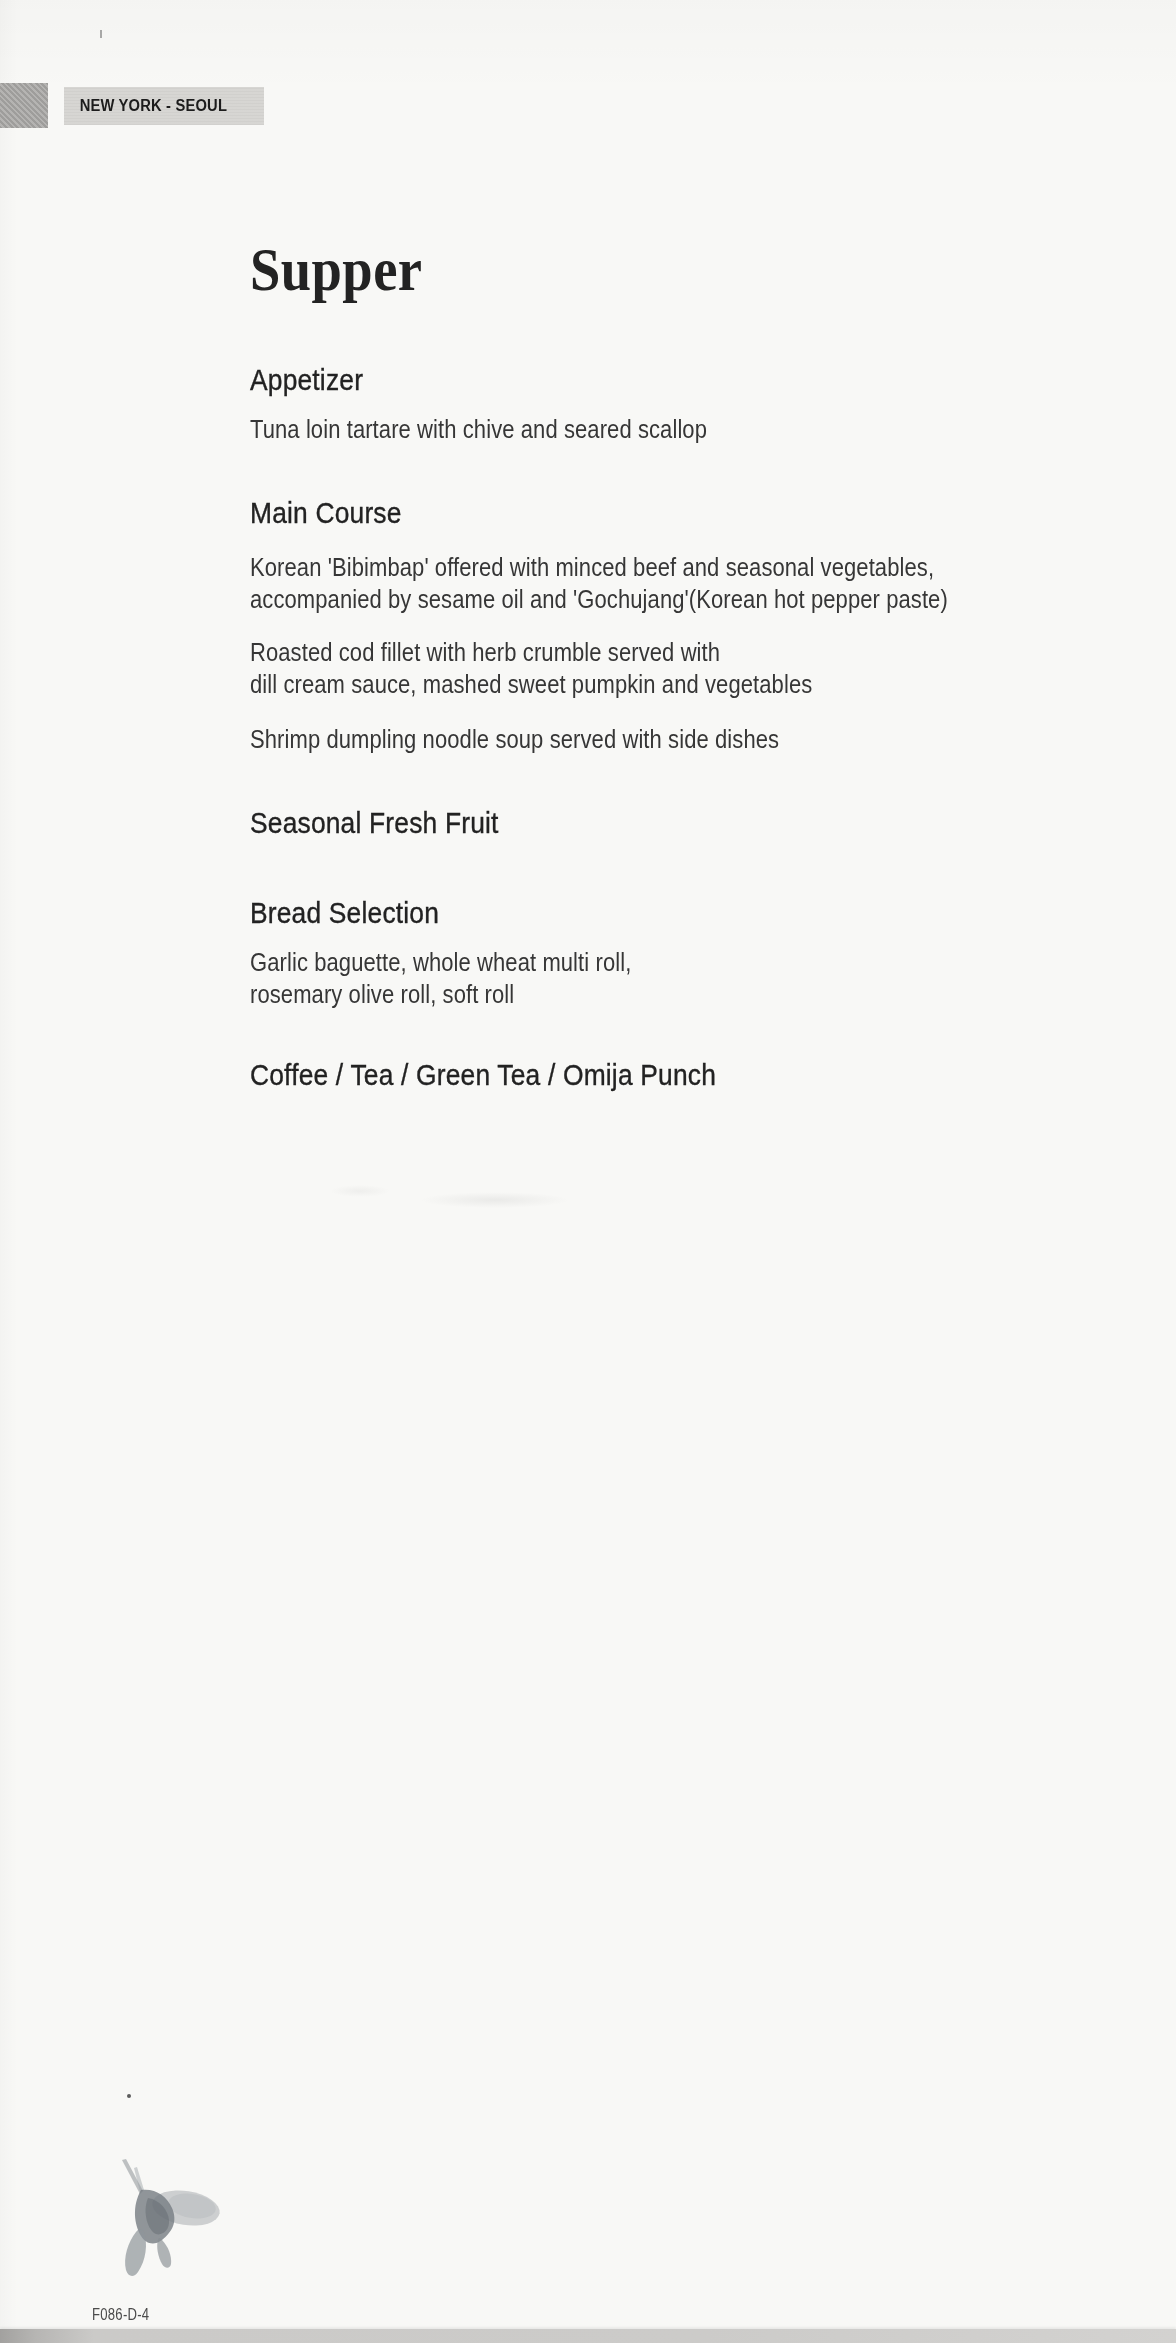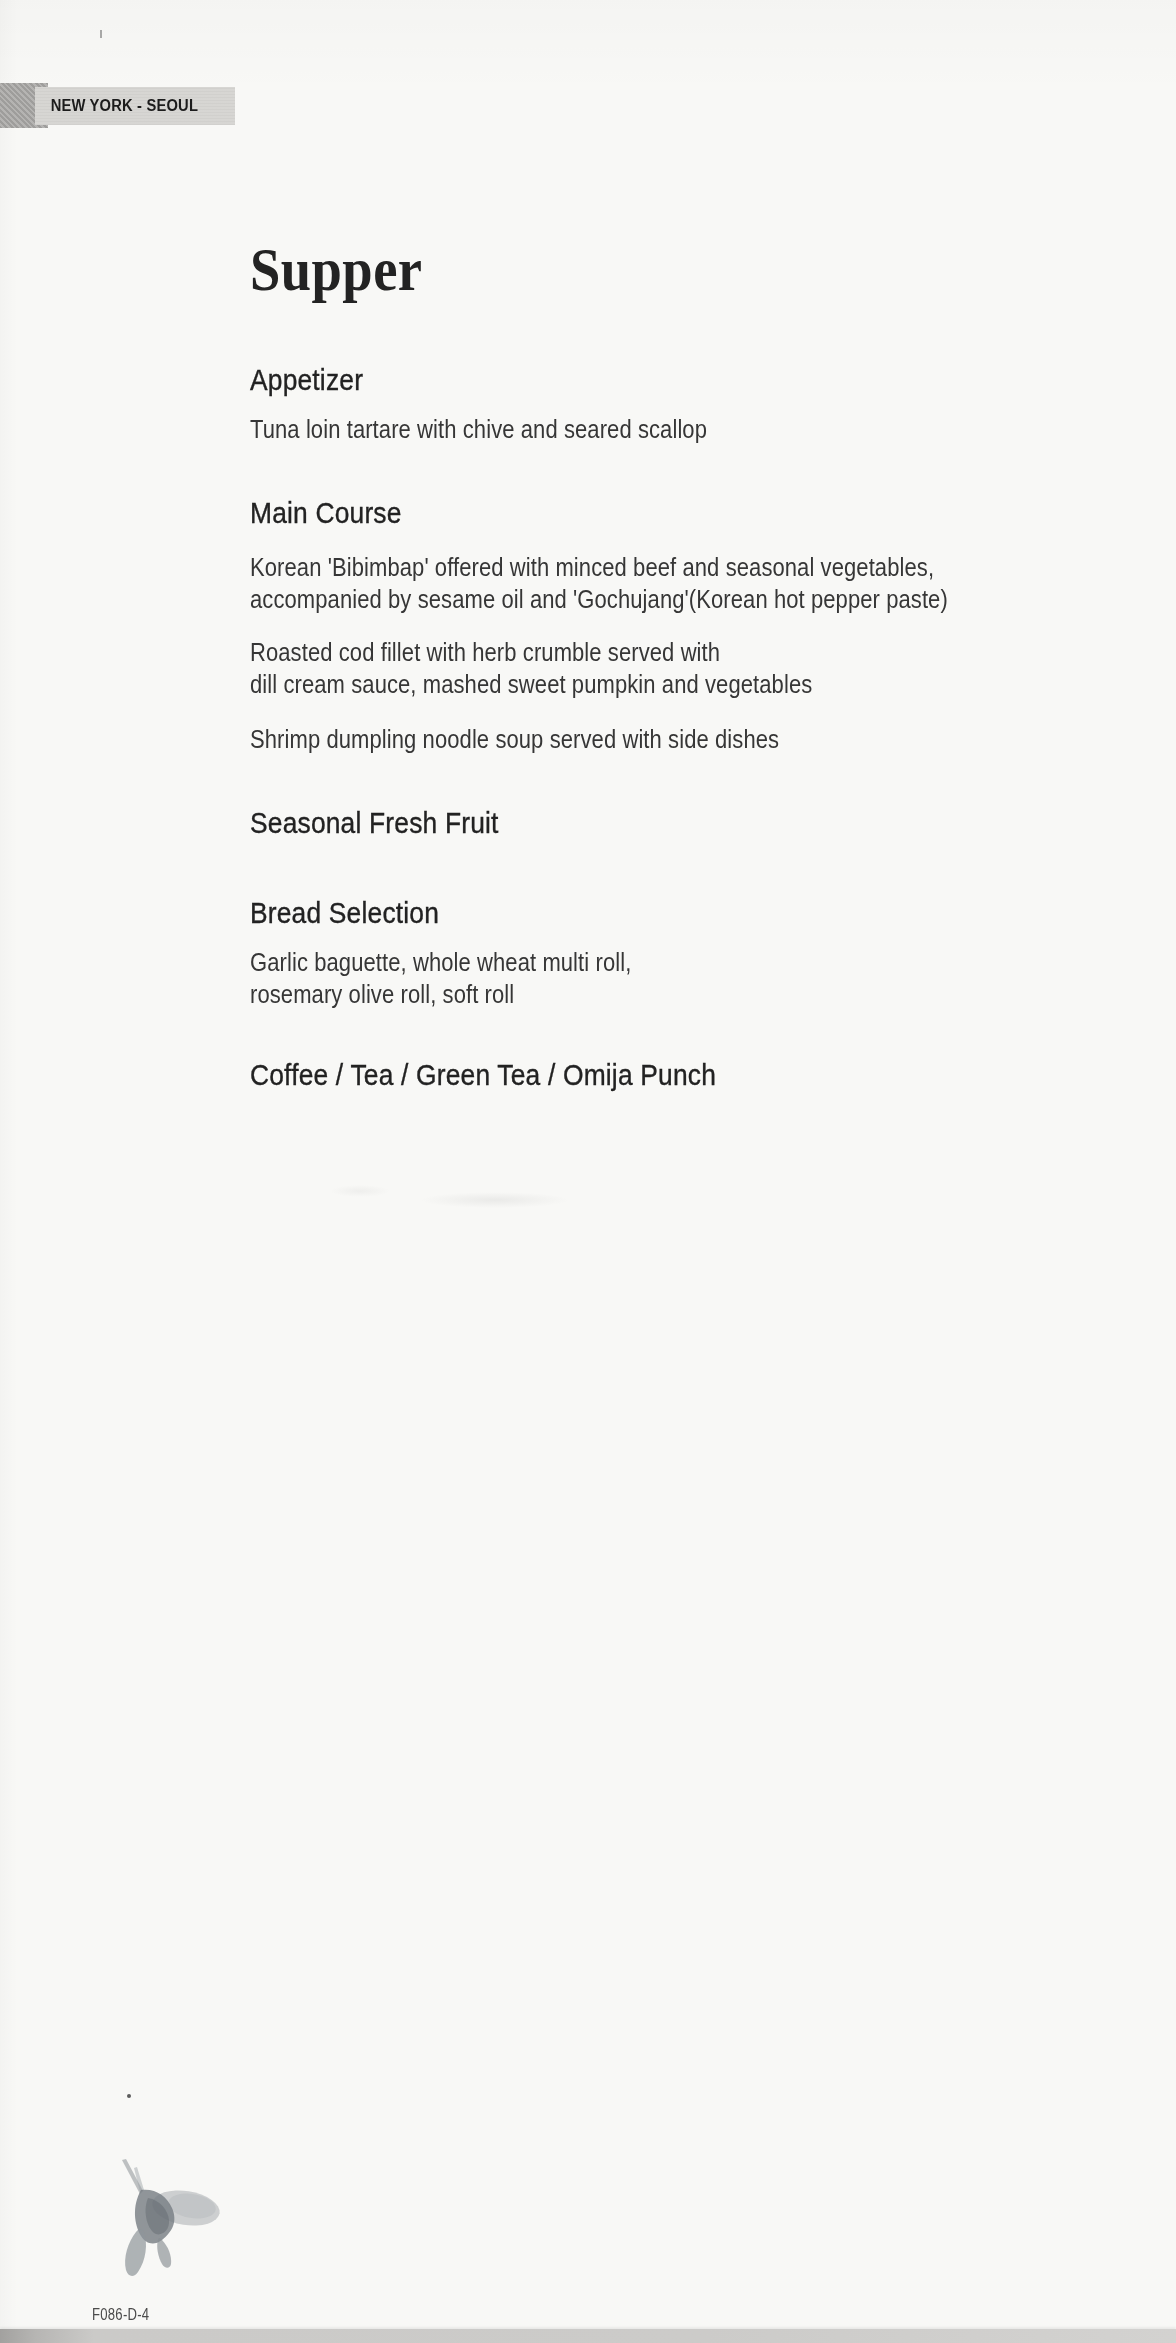--- a/index.html
+++ b/index.html
@@ -17,21 +17,21 @@
       linear-gradient(90deg, rgba(0,0,0,0.02) 0%, rgba(0,0,0,0) 1.5%);
   }
 
   
   .route-square{
     position:absolute;left:0;top:83px;width:48px;height:45px;
     background:#b0afad;
     background-image:repeating-linear-gradient(45deg, rgba(0,0,0,0.10) 0 2px, rgba(255,255,255,0.06) 2px 4px);
   }
   .route-band{
-    position:absolute;left:35px;top:87px;width:200px;height:38px;
+    position:absolute;left:64px;top:87px;width:200px;height:38px;
     background:#d6d5d2;
     background-image:repeating-linear-gradient(0deg, rgba(0,0,0,0.025) 0 1px, rgba(255,255,255,0.02) 1px 3px);
     display:flex;align-items:center;
   }
   .route-band span{
     padding-left:17px;
     font-size:16px;font-weight:bold;color:#1c1c1c;letter-spacing:0.2px;
     transform:scaleX(0.92);transform-origin:0 50%;
     white-space:nowrap;
   }

